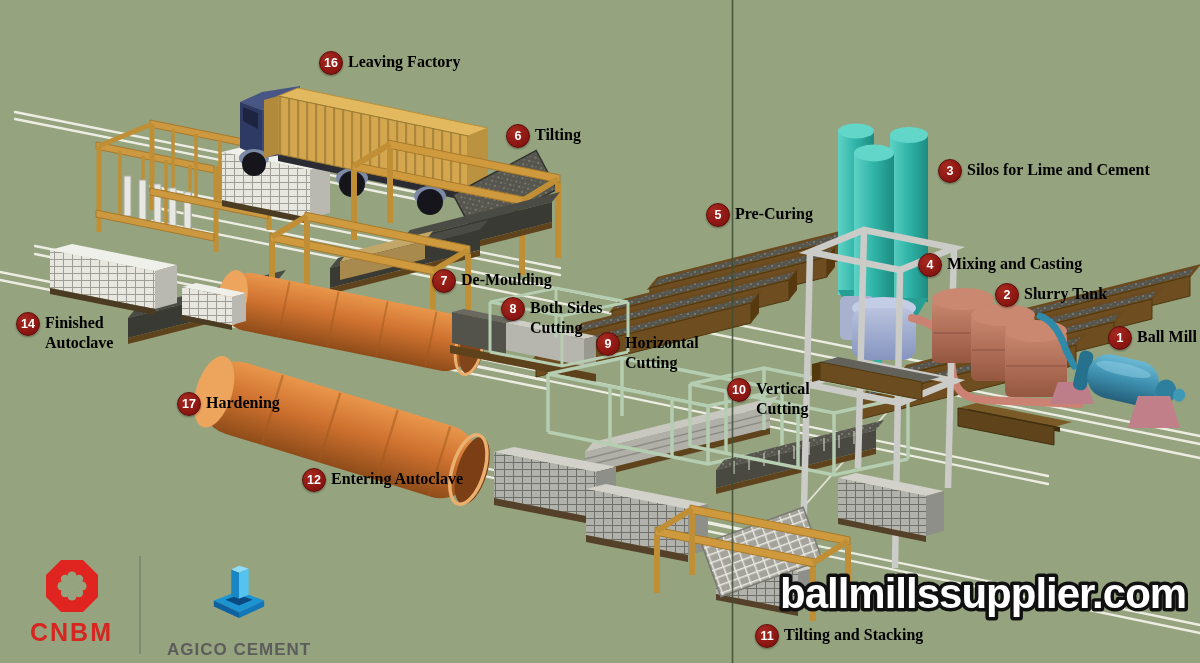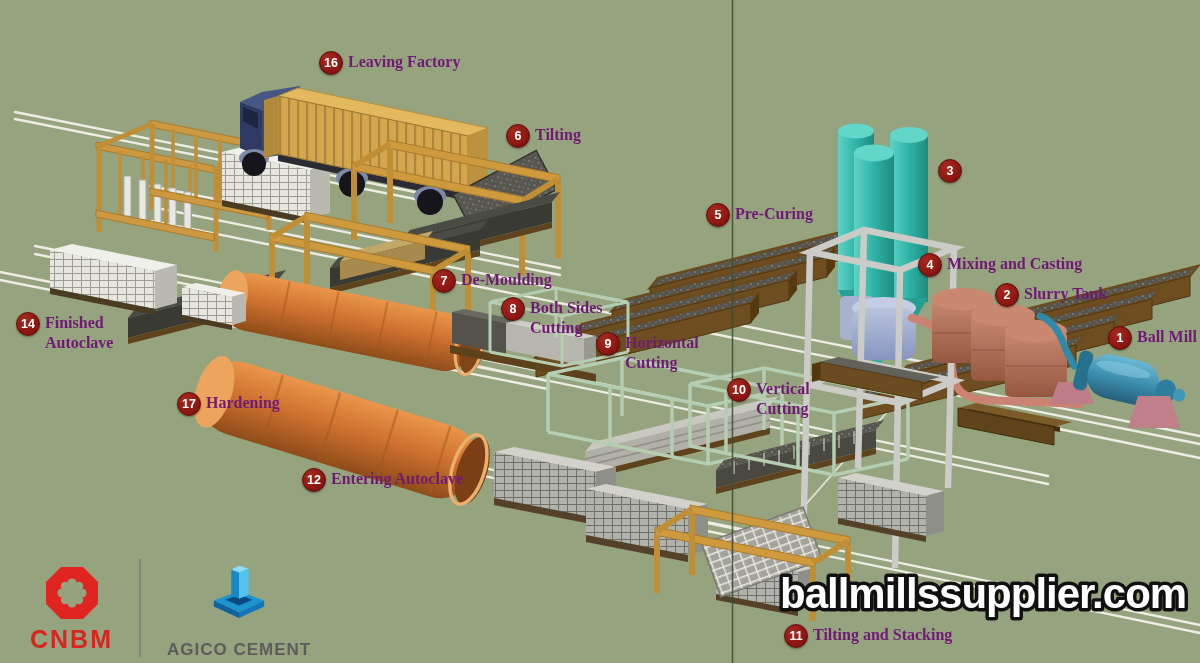--- a/index.html
+++ b/index.html
@@ -5,23 +5,23 @@
   html,body{margin:0;padding:0;}
   body{font-family:"Liberation Sans",sans-serif;}
   #stage{position:relative;width:1200px;height:663px;overflow:hidden;background:#95a37e;}
   #scene{position:absolute;left:0;top:0;}
   .step{position:absolute;display:flex;align-items:flex-start;gap:5px;z-index:20;}
   .badge{flex:0 0 auto;width:22px;height:22px;border-radius:50%;
          background:radial-gradient(circle at 35% 30%,#a52a20,#8e1713 60%,#6e0f0b);
          border:1px solid #5c0c09;color:#fff;font:bold 12.5px "Liberation Sans",sans-serif;
          line-height:22px;text-align:center;box-shadow:0 1px 2px rgba(0,0,0,.35);}
   .step-label{white-space:pre-line;font:600 16px "Liberation Serif",serif;
-              color:#701a75;line-height:1.22;margin-top:1px;}
+              color:#000000;line-height:1.22;margin-top:1px;}
   #watermark{position:absolute;left:778px;top:562px;z-index:30;}
-  #brand{position:absolute;left:30px;top:556px;z-index:25;display:flex;align-items:center;}
+  #brand{position:absolute;left:30px;top:556px;z-index:25;display:flex;align-items:flex-start;}
   .brand-col{display:flex;flex-direction:column;align-items:center;}
   .cnbm-text{font:bold 25px "Liberation Sans",sans-serif;color:#d6261f;letter-spacing:2px;margin-top:2px;}
   .agico-text{font:bold 17px "Liberation Sans",sans-serif;color:#5c5c5c;letter-spacing:1px;margin-top:20px;}
   .brand-divider{width:2px;height:98px;background:#7f8a74;margin:0 26px;}
 </style>
 </head>
 <body>
 
 <div id="stage">
 
@@ -484,20 +484,21 @@
 <div class="step" style="left:1108px;top:326px">
   <span class="badge">1</span>
   <span class="step-label">Ball Mill</span>
 </div>
 <div class="step" style="left:995px;top:283px">
   <span class="badge">2</span>
   <span class="step-label">Slurry Tank</span>
 </div>
 <div class="step" style="left:938px;top:159px">
   <span class="badge">3</span>
+  <span class="step-label">Silos for Lime and Cement</span>
 </div>
 <div class="step" style="left:918px;top:253px">
   <span class="badge">4</span>
   <span class="step-label">Mixing and Casting</span>
 </div>
 <div class="step" style="left:706px;top:203px">
   <span class="badge">5</span>
   <span class="step-label">Pre-Curing</span>
 </div>
 <div class="step" style="left:506px;top:124px">
@@ -516,21 +517,21 @@
 <div class="step" style="left:596px;top:332px">
   <span class="badge">9</span>
   <span class="step-label">Horizontal
 Cutting</span>
 </div>
 <div class="step" style="left:727px;top:378px">
   <span class="badge">10</span>
   <span class="step-label">Vertical
 Cutting</span>
 </div>
-<div class="step" style="left:784px;top:624px">
+<div class="step" style="left:755px;top:624px">
   <span class="badge">11</span>
   <span class="step-label">Tilting and Stacking</span>
 </div>
 <div class="step" style="left:302px;top:468px">
   <span class="badge">12</span>
   <span class="step-label">Entering Autoclave</span>
 </div>
 <div class="step" style="left:177px;top:392px">
   <span class="badge">17</span>
   <span class="step-label">Hardening</span>

